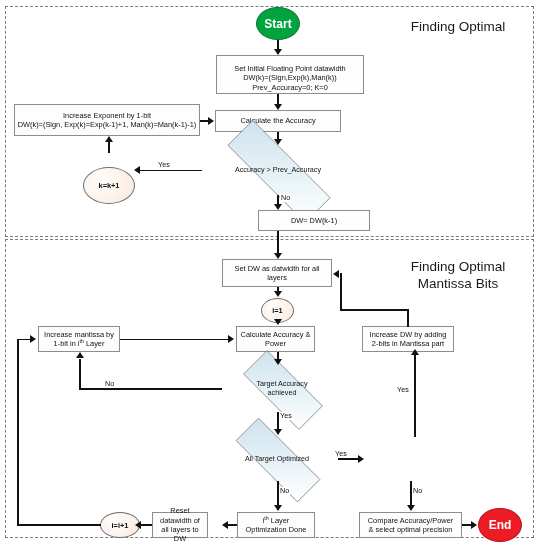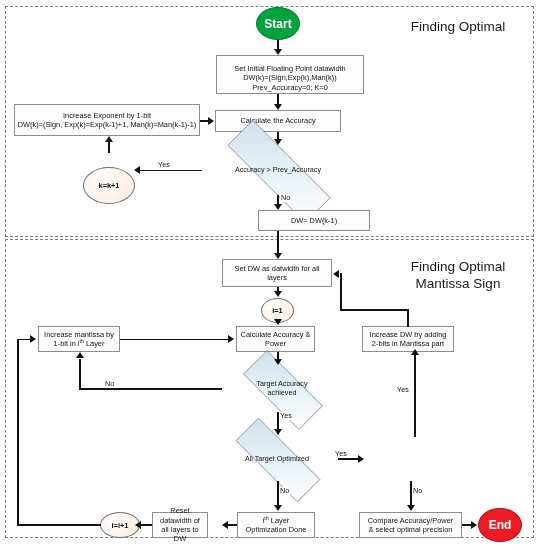--- a/index.html
+++ b/index.html
@@ -58,21 +58,21 @@
 <div id="canvas">
 
   <div class="section-frame" id="frame-exponent"></div>
   <div class="section-frame" id="frame-mantissa"></div>
 
   <div class="section-title" id="title-exponent">
     <div>Finding Optimal</div>
   </div>
   <div class="section-title" id="title-mantissa">
     <div>Finding Optimal</div>
-    <div>Mantissa Sign</div>
+    <div>Mantissa Bits</div>
   </div>
 
   <div class="node term term-start" style="left:256px;top:7px;width:44px;height:33px;">
     <span>Start</span>
   </div>
 
   <div class="node proc" style="left:216px;top:55px;width:148px;height:39px;align-items:flex-end;">
     <span class="txt">
       <span>Set Initial Floating Point datawidth</span><br>
       <span>DW(k)=(Sign,Exp(k),Man(k))</span><br>

